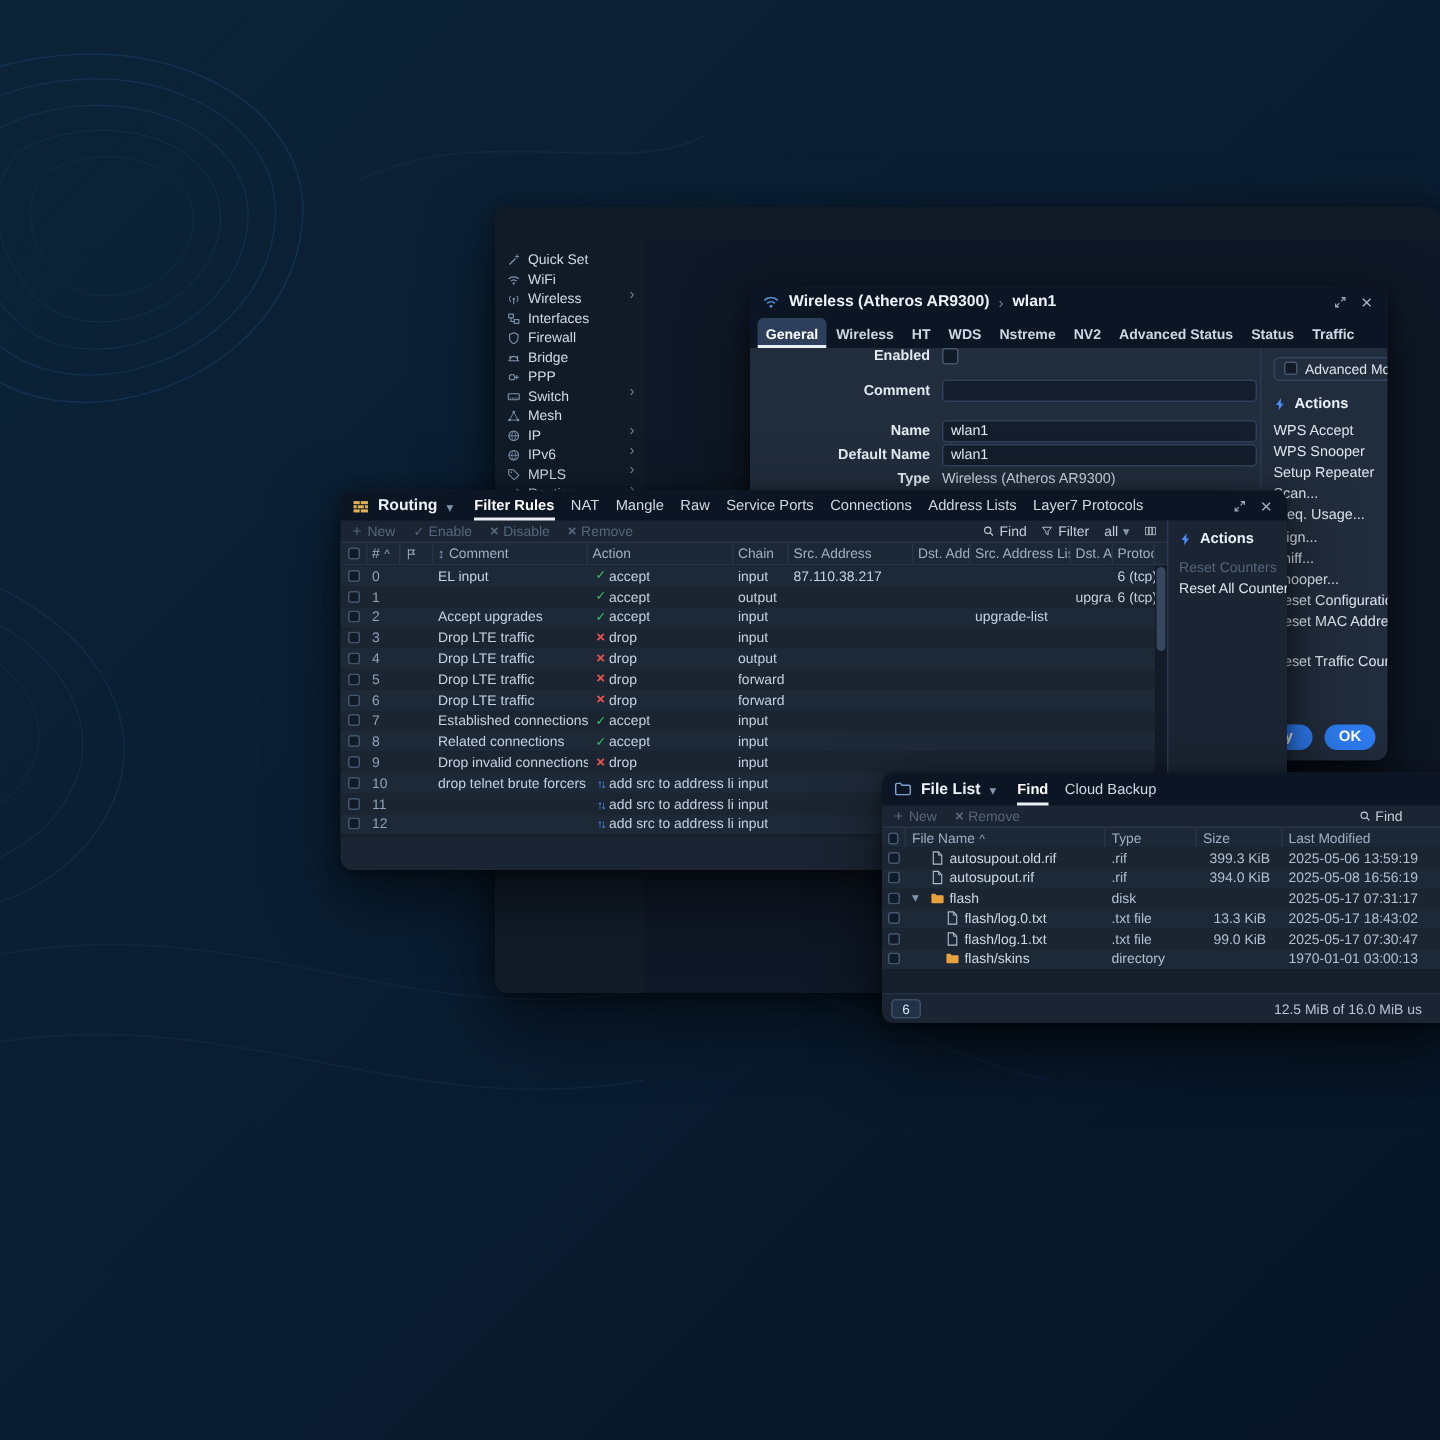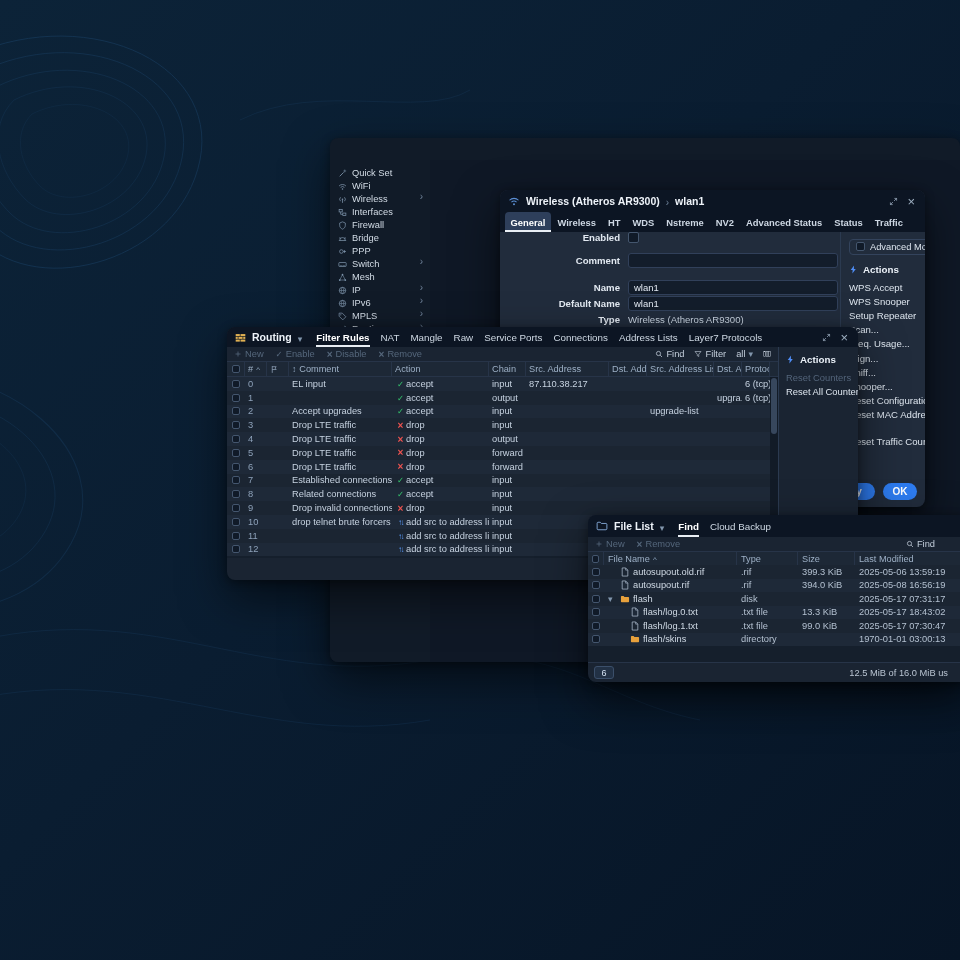--- a/index.html
+++ b/index.html
@@ -121,21 +121,21 @@
 .fl-grid{display:grid;grid-template-columns:16px 133px 61px 57px 110px}
 .fl-head{height:16px;background:#1d2836;border-top:1px solid #273448;border-bottom:1px solid #273448;
   align-items:center;font-size:9.2px;color:#9db0c6}
 .fl-head .c{display:flex;align-items:center;gap:3px;height:100%;padding:0 4px;border-right:1px solid #273448;overflow:hidden;white-space:nowrap}
 .fl-rows{position:absolute;left:0;right:0;top:50px;bottom:20px;background:#151f2c;overflow:hidden}
 .fl-row{height:13.5px;align-items:center;font-size:9.3px;color:#cfd9e4}
 .fl-row:nth-of-type(odd){background:#1b2532}
 .fl-row:nth-of-type(even){background:#1e2938}
 .fl-row .c{padding:0 4px;overflow:hidden;white-space:nowrap}
 .fl-row .dim{color:#b3c0d0}
-.sizec{text-align:left}
+.sizec{text-align:center}
 .name-wrap{display:flex;align-items:center;gap:3px;overflow:hidden;padding:0 2px}
 .name-wrap.on{padding-left:14px}
 .exp{visibility:hidden;width:8px;color:#8fa6bf;font-size:8px}
 .exp.on{visibility:visible}
 .fic{display:inline-flex;flex:0 0 11px}
 .fic .ic{width:10px;height:10px}
 .fic.folder{color:var(--orange)}
 .fic.file{color:#aebccd}
 .fl-status{position:absolute;left:0;right:0;bottom:0;height:20px;border-top:1px solid #273448;
   display:flex;align-items:center;padding:0 6px;border-radius:0 0 8px 8px}

